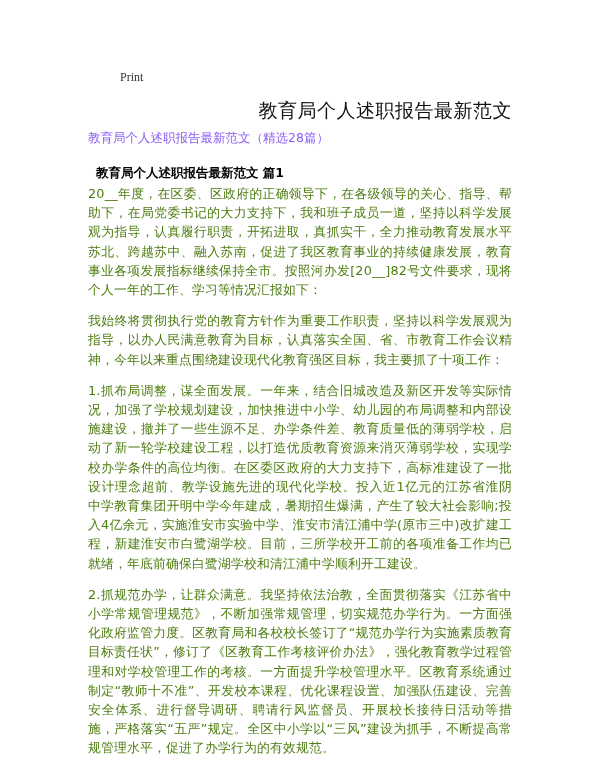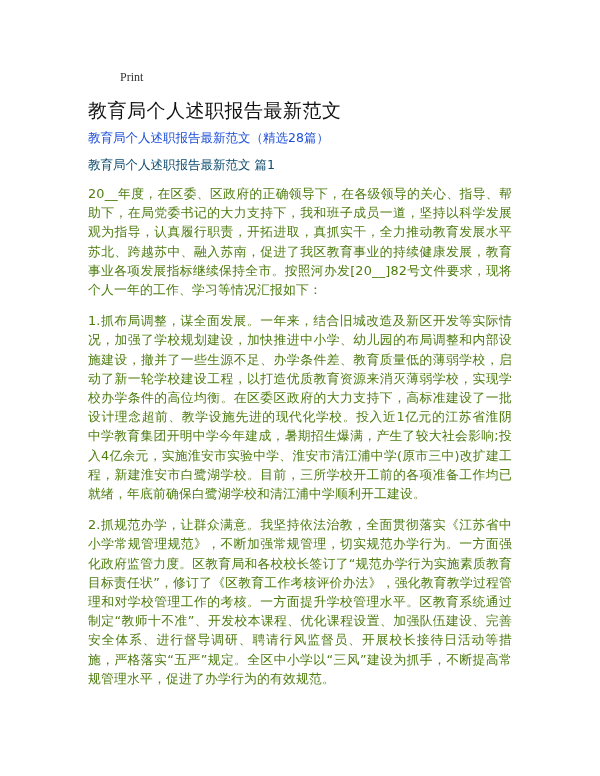--- a/index.html
+++ b/index.html
@@ -1,37 +1,38 @@
 <!DOCTYPE html>
 <html><head>
   <meta charset="utf-8">
   <style>
     html, body { margin: 0; padding: 0; background: #ffffff; }
     body { width: 600px; height: 776px; overflow: hidden; position: relative;
            font-family: "DejaVu Sans", "Liberation Sans", sans-serif; color: #2a2a2a; }
     .page { position: absolute; left: 88px; top: 0; width: 424px; }
     .print-label { position: absolute; top: 70px; left: 0; font-family: "Liberation Serif", "DejaVu Serif", serif;
                    font-size: 12px; color: #333; margin-left: 32px; }
-    .doc-title { position: absolute; top: 98px; left: 0; width: 424px; text-align: left;
+    .doc-title { position: absolute; top: 98px; left: 0; width: 424px; text-align: right;
                  font-size: 19px; font-weight: normal; color: #111; margin: 0; letter-spacing: 0.5px; font-family: Liberation Serif, serif; }
-    .doc-subtitle { position: absolute; top: 130px; left: 0; font-size: 12.5px; color: #1d4ed8; margin: 0; }
-    .section-heading { position: absolute; top: 157px; left: 0; font-size: 12.5px; font-weight: normal; color: #0c4a6e; margin: 0; }
+    .doc-subtitle { position: absolute; top: 130px; left: 0; font-size: 12.5px; color: #8b5cf6; margin: 0; }
+    .section-heading { position: absolute; top: 157px; left: 0; font-size: 12.5px; font-weight: bold; color: #000000; margin: 8px; }
     .body { position: absolute; top: 184px; left: 0; width: 424px; }
     .para { font-size: 12.8px; line-height: 19.2px; margin: 0 0 12px 0; color: #4d7c0f;
             text-align: justify; letter-spacing: 0.2px; }
     .para.heading { margin-bottom: 14px; }
   </style>
 </head>
 <body>
 
 <div class="page">
   <div class="print-label">Print</div>
   <h1 class="doc-title">教育局个人述职报告最新范文</h1>
   <p class="doc-subtitle">教育局个人述职报告最新范文（精选28篇）</p>
   <p class="section-heading">教育局个人述职报告最新范文 篇1</p>
 
   <div class="body">
     <p class="para">20__年度，在区委、区政府的正确领导下，在各级领导的关心、指导、帮助下，在局党委书记的大力支持下，我和班子成员一道，坚持以科学发展观为指导，认真履行职责，开拓进取，真抓实干，全力推动教育发展水平苏北、跨越苏中、融入苏南，促进了我区教育事业的持续健康发展，教育事业各项发展指标继续保持全市。按照河办发[20__]82号文件要求，现将个人一年的工作、学习等情况汇报如下：</p>
+    <p class="para">我始终将贯彻执行党的教育方针作为重要工作职责，坚持以科学发展观为指导，以办人民满意教育为目标，认真落实全国、省、市教育工作会议精神，今年以来重点围绕建设现代化教育强区目标，我主要抓了十项工作：</p>
     <p class="para">1.抓布局调整，谋全面发展。一年来，结合旧城改造及新区开发等实际情况，加强了学校规划建设，加快推进中小学、幼儿园的布局调整和内部设施建设，撤并了一些生源不足、办学条件差、教育质量低的薄弱学校，启动了新一轮学校建设工程，以打造优质教育资源来消灭薄弱学校，实现学校办学条件的高位均衡。在区委区政府的大力支持下，高标准建设了一批设计理念超前、教学设施先进的现代化学校。投入近1亿元的江苏省淮阴中学教育集团开明中学今年建成，暑期招生爆满，产生了较大社会影响;投入4亿余元，实施淮安市实验中学、淮安市清江浦中学(原市三中)改扩建工程，新建淮安市白鹭湖学校。目前，三所学校开工前的各项准备工作均已就绪，年底前确保白鹭湖学校和清江浦中学顺利开工建设。</p>
     <p class="para">2.抓规范办学，让群众满意。我坚持依法治教，全面贯彻落实《江苏省中小学常规管理规范》，不断加强常规管理，切实规范办学行为。一方面强化政府监管力度。区教育局和各校校长签订了“规范办学行为实施素质教育目标责任状”，修订了《区教育工作考核评价办法》，强化教育教学过程管理和对学校管理工作的考核。一方面提升学校管理水平。区教育系统通过制定“教师十不准”、开发校本课程、优化课程设置、加强队伍建设、完善安全体系、进行督导调研、聘请行风监督员、开展校长接待日活动等措施，严格落实“五严”规定。全区中小学以“三风”建设为抓手，不断提高常规管理水平，促进了办学行为的有效规范。</p>
 
   </div>
 </div>
 
 </body></html>

